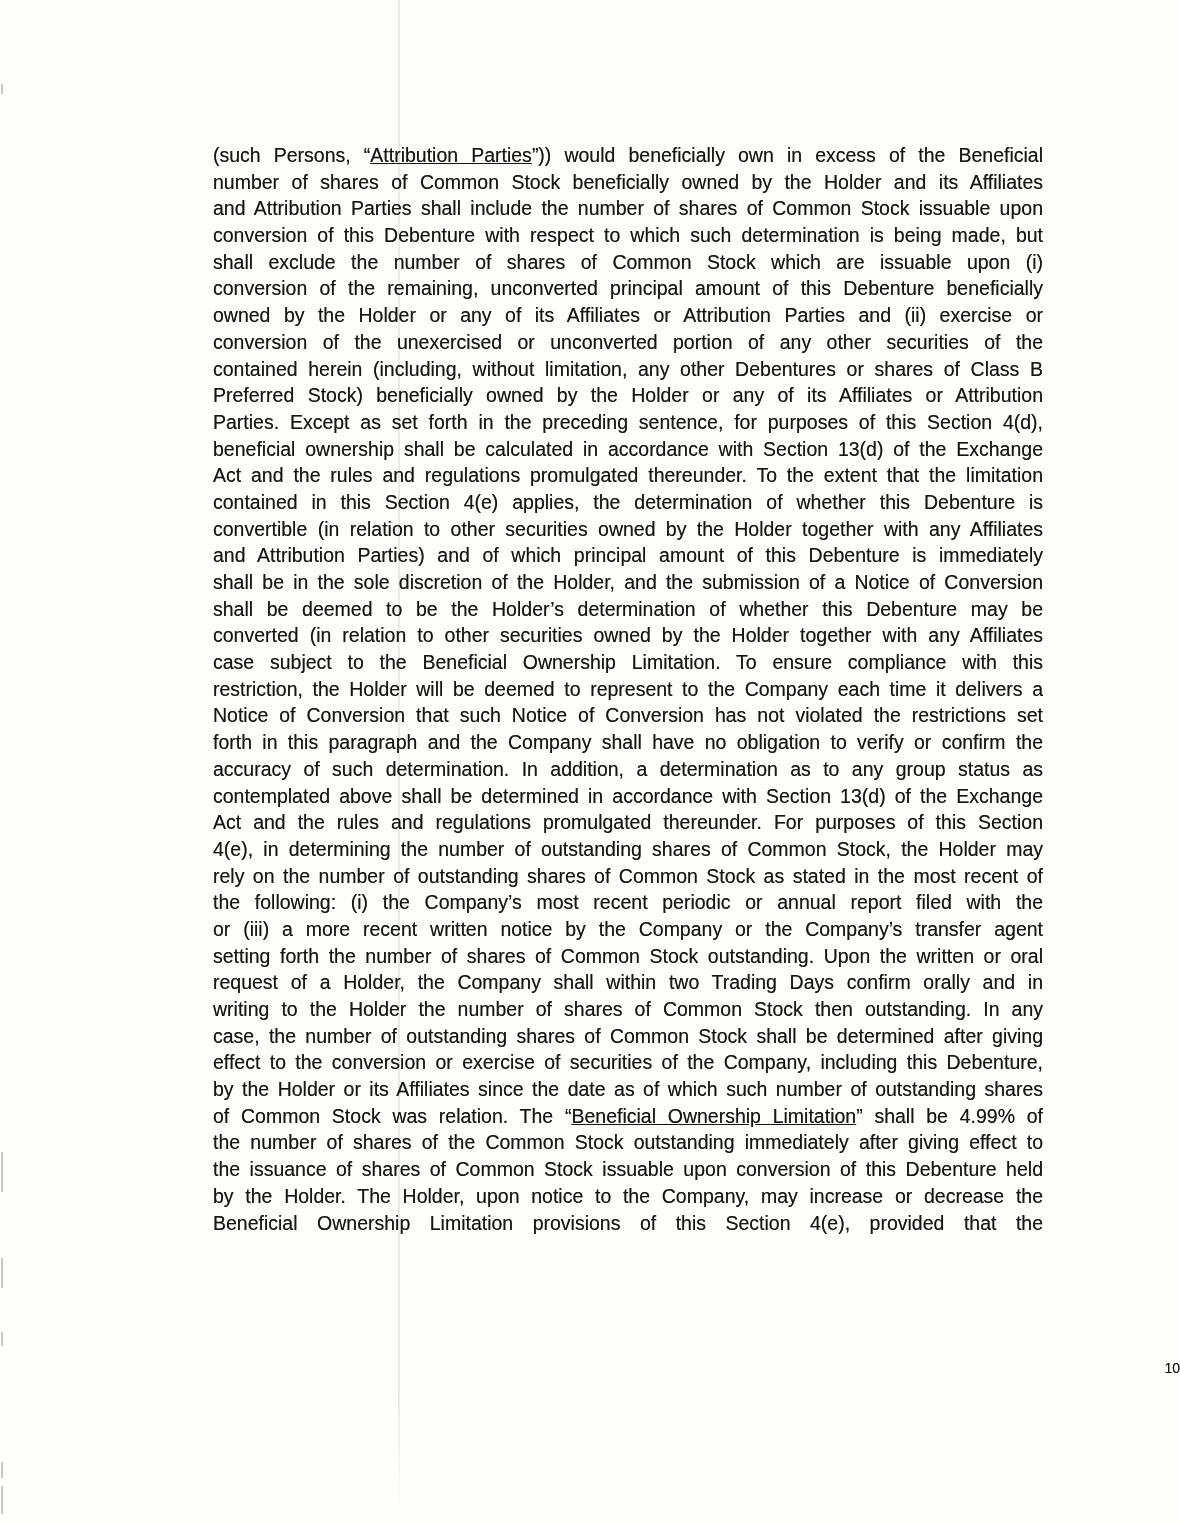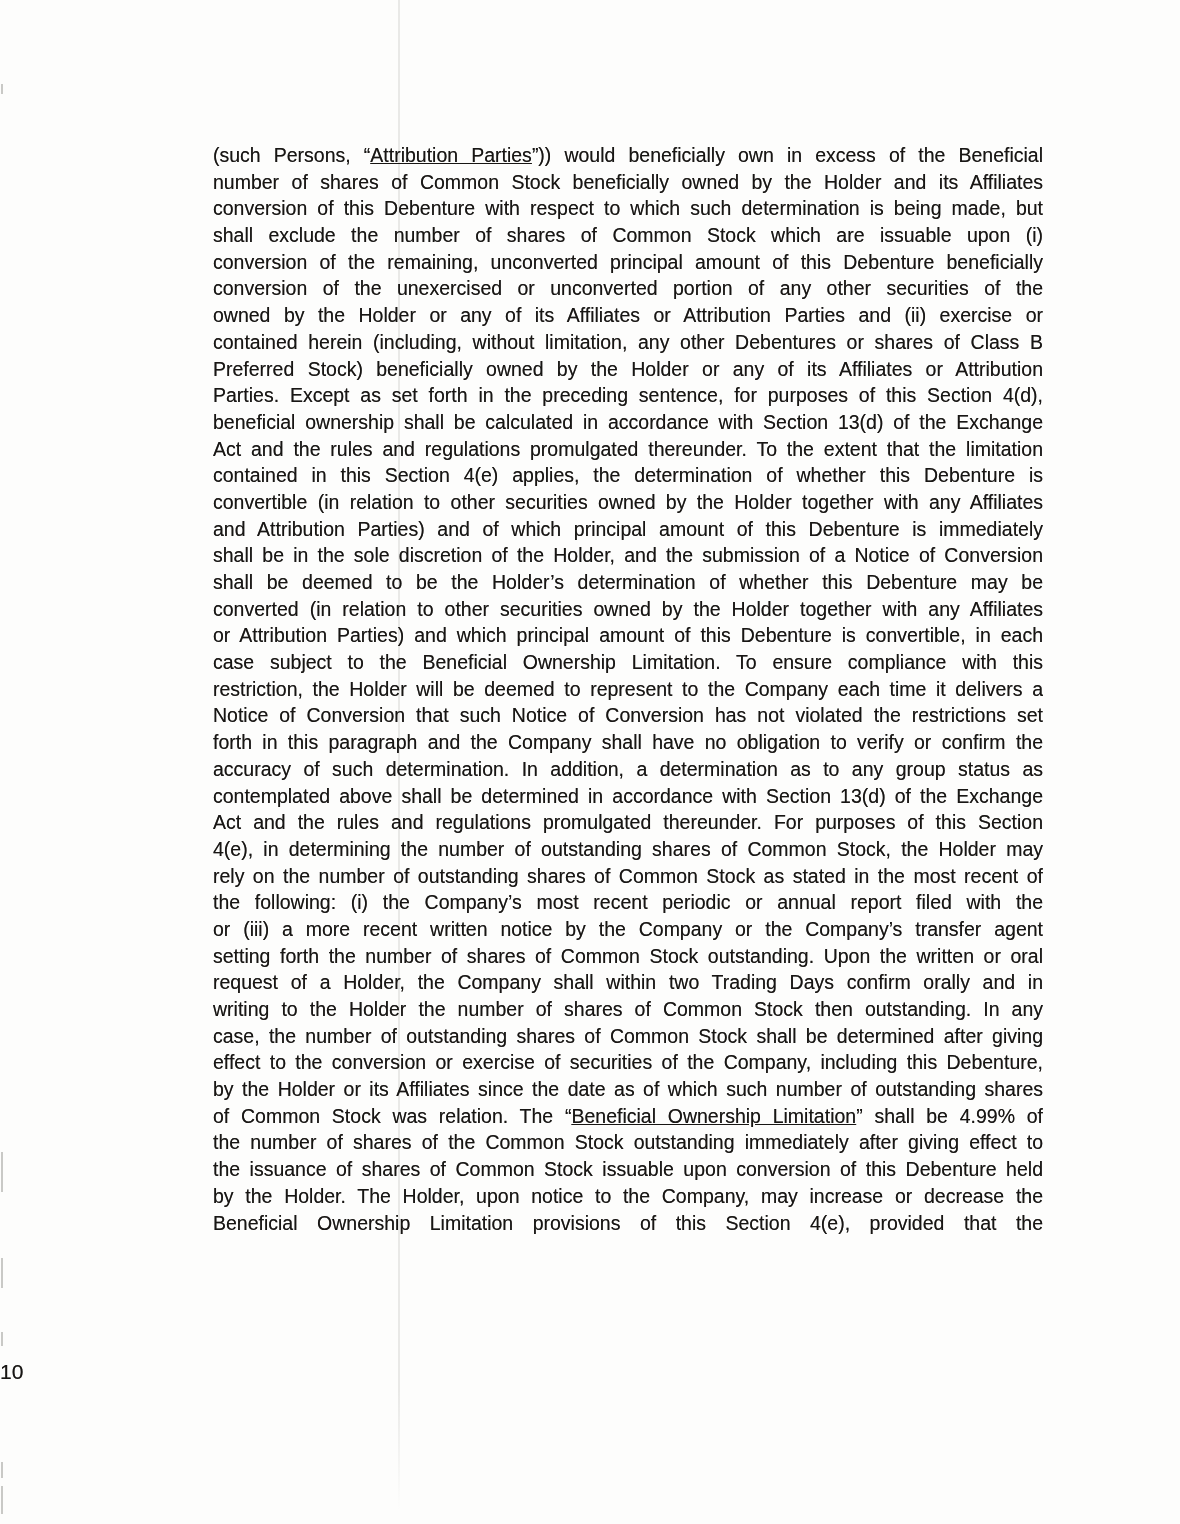--- a/index.html
+++ b/index.html
@@ -48,59 +48,59 @@
     display: inline-block;
     width: 100%;
     height: 0;
   }
   .u { text-decoration: underline; }
   .pagenum {
     position: absolute;
     top: 1360px;
     left: 0;
     width: 1180px;
-    text-align: left;
-    font-size: 21px;
+    text-align: right;
+    font-size: 14px;
     color: var(--ink, #181614);
     text-shadow: 0 0 0.5px rgba(24,22,20,0.6);
   }
 </style>
 </head>
 <body>
 
 <div class="page">
   <div class="fold-line"></div>
 
   <div class="edge-mark" style="top:84px;  height:10px;"></div>
   <div class="edge-mark" style="top:1152px; height:40px;"></div>
   <div class="edge-mark" style="top:1258px; height:30px;"></div>
   <div class="edge-mark" style="top:1332px; height:14px;"></div>
   <div class="edge-mark" style="top:1462px; height:16px;"></div>
   <div class="edge-mark" style="top:1486px; height:28px;"></div>
 
   <div class="textblock" id="textblock">
       <div class="tl"><span>(such Persons, “</span><span class="u">Attribution Parties</span><span>”)) would beneficially own in excess of the Beneficial</span></div>
       <div class="tl">number of shares of Common Stock beneficially owned by the Holder and its Affiliates</div>
+      <div class="tl">and Attribution Parties shall include the number of shares of Common Stock issuable upon</div>
       <div class="tl">conversion of this Debenture with respect to which such determination is being made, but</div>
       <div class="tl">shall exclude the number of shares of Common Stock which are issuable upon (i)</div>
       <div class="tl">conversion of the remaining, unconverted principal amount of this Debenture beneficially</div>
+      <div class="tl">owned by the Holder or any of its Affiliates or Attribution Parties and (ii) exercise or</div>
       <div class="tl">conversion of the unexercised or unconverted portion of any other securities of the</div>
-      <div class="tl">owned by the Holder or any of its Affiliates or Attribution Parties and (ii) exercise or</div>
       <div class="tl">contained herein (including, without limitation, any other Debentures or shares of Class B</div>
       <div class="tl">Preferred Stock) beneficially owned by the Holder or any of its Affiliates or Attribution</div>
       <div class="tl">Parties.  Except as set forth in the preceding sentence, for purposes of this Section 4(d),</div>
       <div class="tl">beneficial ownership shall be calculated in accordance with Section 13(d) of the Exchange</div>
       <div class="tl">Act and the rules and regulations promulgated thereunder.  To the extent that the limitation</div>
       <div class="tl">contained in this Section 4(e) applies, the determination of whether this Debenture is</div>
       <div class="tl">convertible (in relation to other securities owned by the Holder together with any Affiliates</div>
       <div class="tl">and Attribution Parties) and of which principal amount of this Debenture is immediately</div>
       <div class="tl">shall be in the sole discretion of the Holder, and the submission of a Notice of Conversion</div>
       <div class="tl">shall be deemed to be the Holder’s determination of whether this Debenture may be</div>
       <div class="tl">converted (in relation to other securities owned by the Holder together with any Affiliates</div>
-      <div class="tl">or Attribution Parties) and which principal amount of this Debenture is convertible, in each</div>
       <div class="tl">case subject to the Beneficial Ownership Limitation. To ensure compliance with this</div>
       <div class="tl">restriction, the Holder will be deemed to represent to the Company each time it delivers a</div>
       <div class="tl">Notice of Conversion that such Notice of Conversion has not violated the restrictions set</div>
       <div class="tl">forth in this paragraph and the Company shall have no obligation to verify or confirm the</div>
       <div class="tl">accuracy of such determination.  In addition, a determination as to any group status as</div>
       <div class="tl">contemplated above shall be determined in accordance with Section 13(d) of the Exchange</div>
       <div class="tl">Act and the rules and regulations promulgated thereunder.   For purposes of this Section</div>
       <div class="tl">4(e), in determining the number of outstanding shares of Common Stock, the Holder may</div>
       <div class="tl">rely on the number of outstanding shares of Common Stock as stated in the most recent of</div>
       <div class="tl">the following: (i) the Company’s most recent periodic or annual report filed with the</div>

